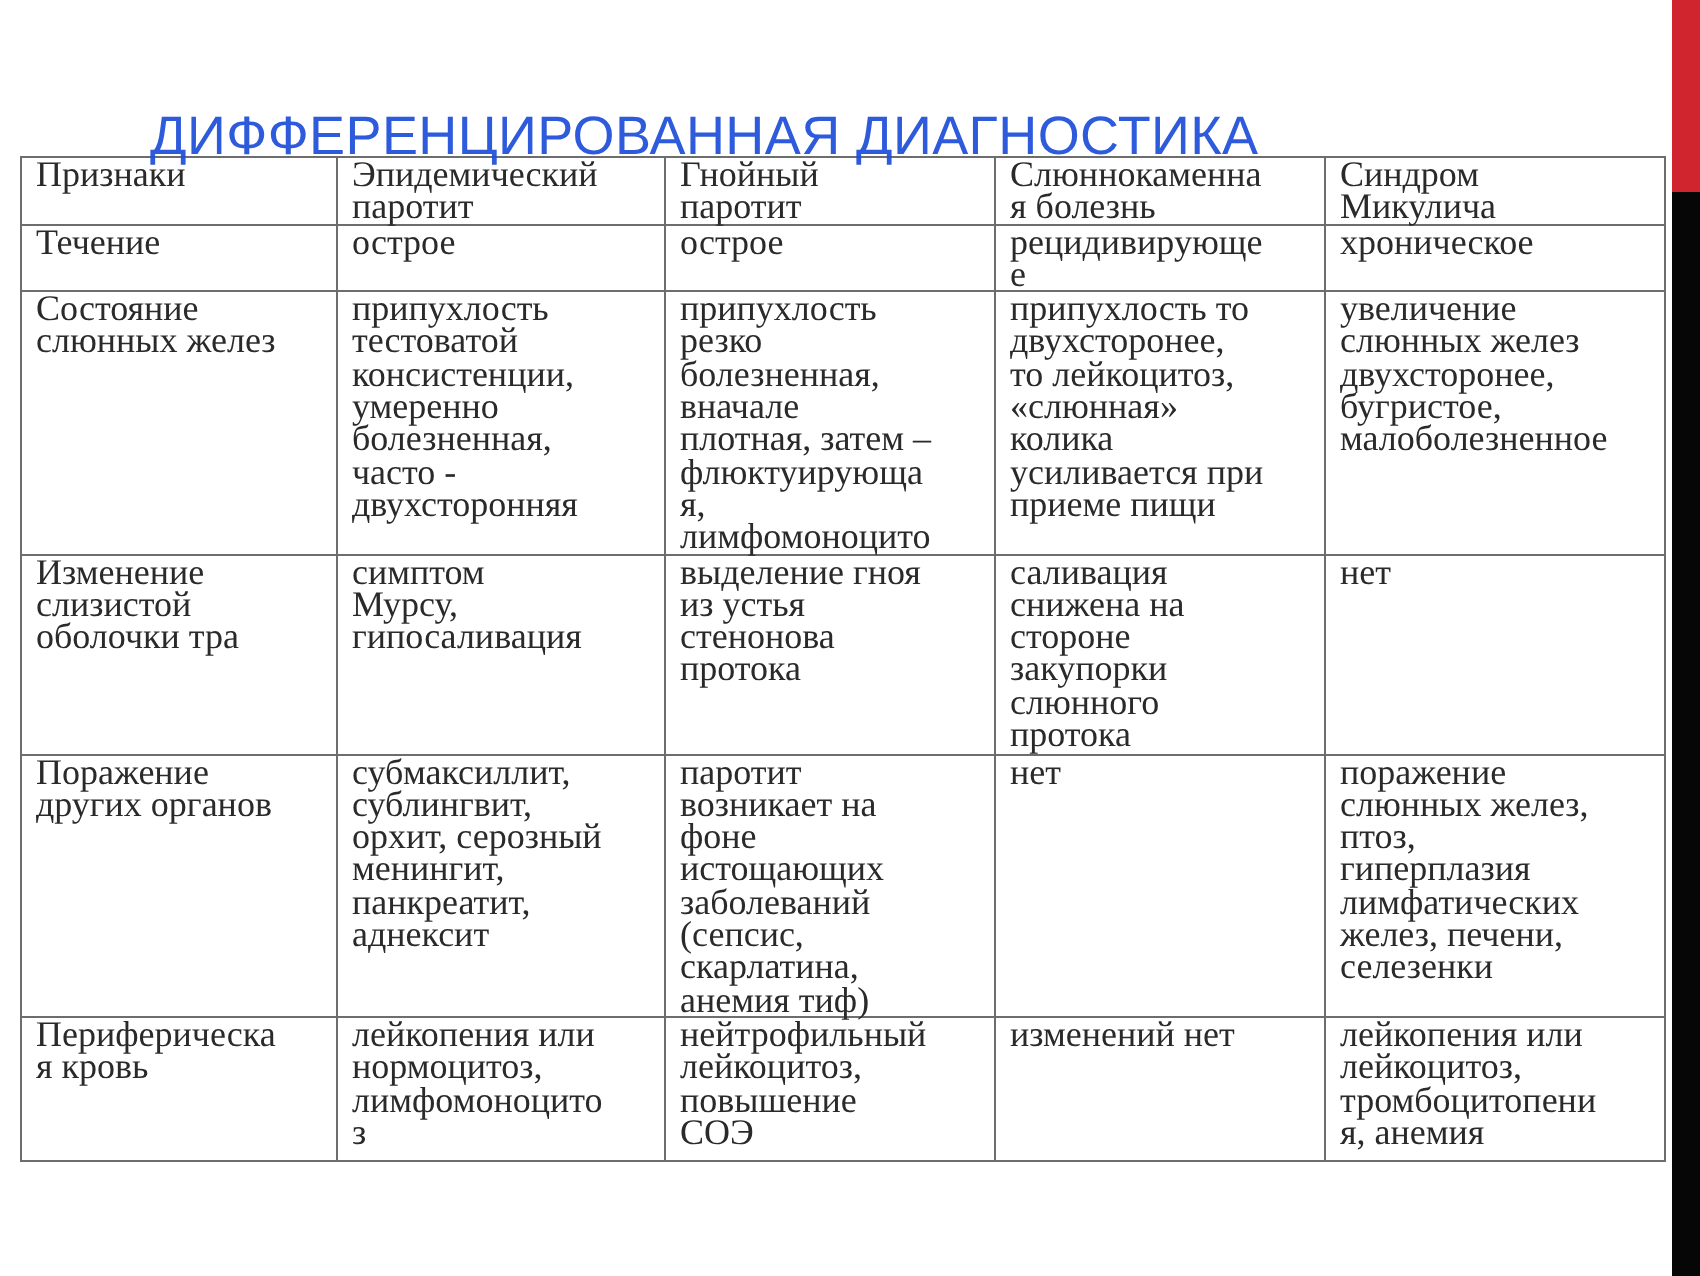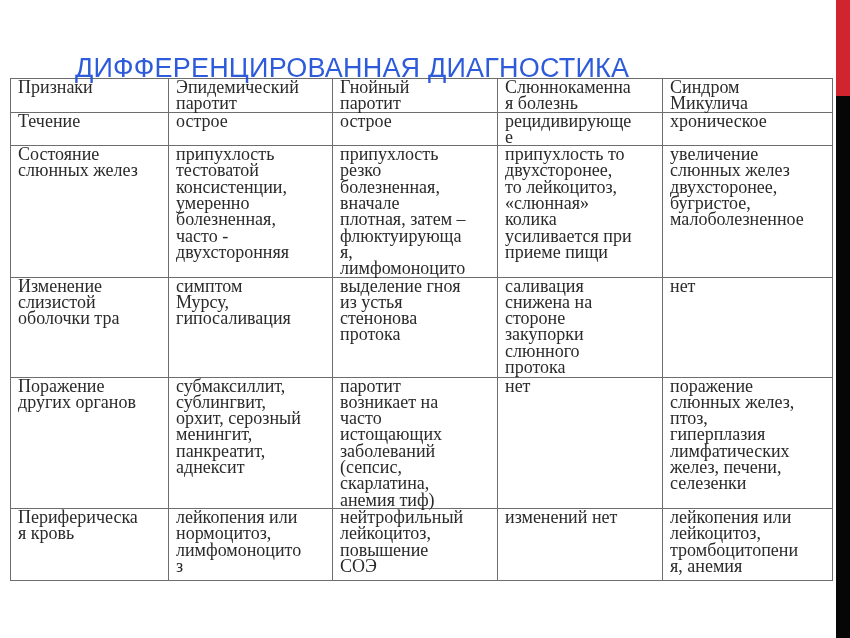--- a/index.html
+++ b/index.html
@@ -170,21 +170,21 @@
           <span class="cell-line">субмаксиллит,</span>
           <span class="cell-line">сублингвит,</span>
           <span class="cell-line">орхит, серозный</span>
           <span class="cell-line">менингит,</span>
           <span class="cell-line">панкреатит,</span>
           <span class="cell-line">аднексит</span>
         </td>
         <td>
           <span class="cell-line">паротит</span>
           <span class="cell-line">возникает на</span>
-          <span class="cell-line">часто</span>
+          <span class="cell-line">фоне</span>
           <span class="cell-line">истощающих</span>
           <span class="cell-line">заболеваний</span>
           <span class="cell-line">(сепсис,</span>
           <span class="cell-line">скарлатина,</span>
           <span class="cell-line">анемия тиф)</span>
         </td>
         <td>
           <span class="cell-line">нет</span>
         </td>
         <td>

